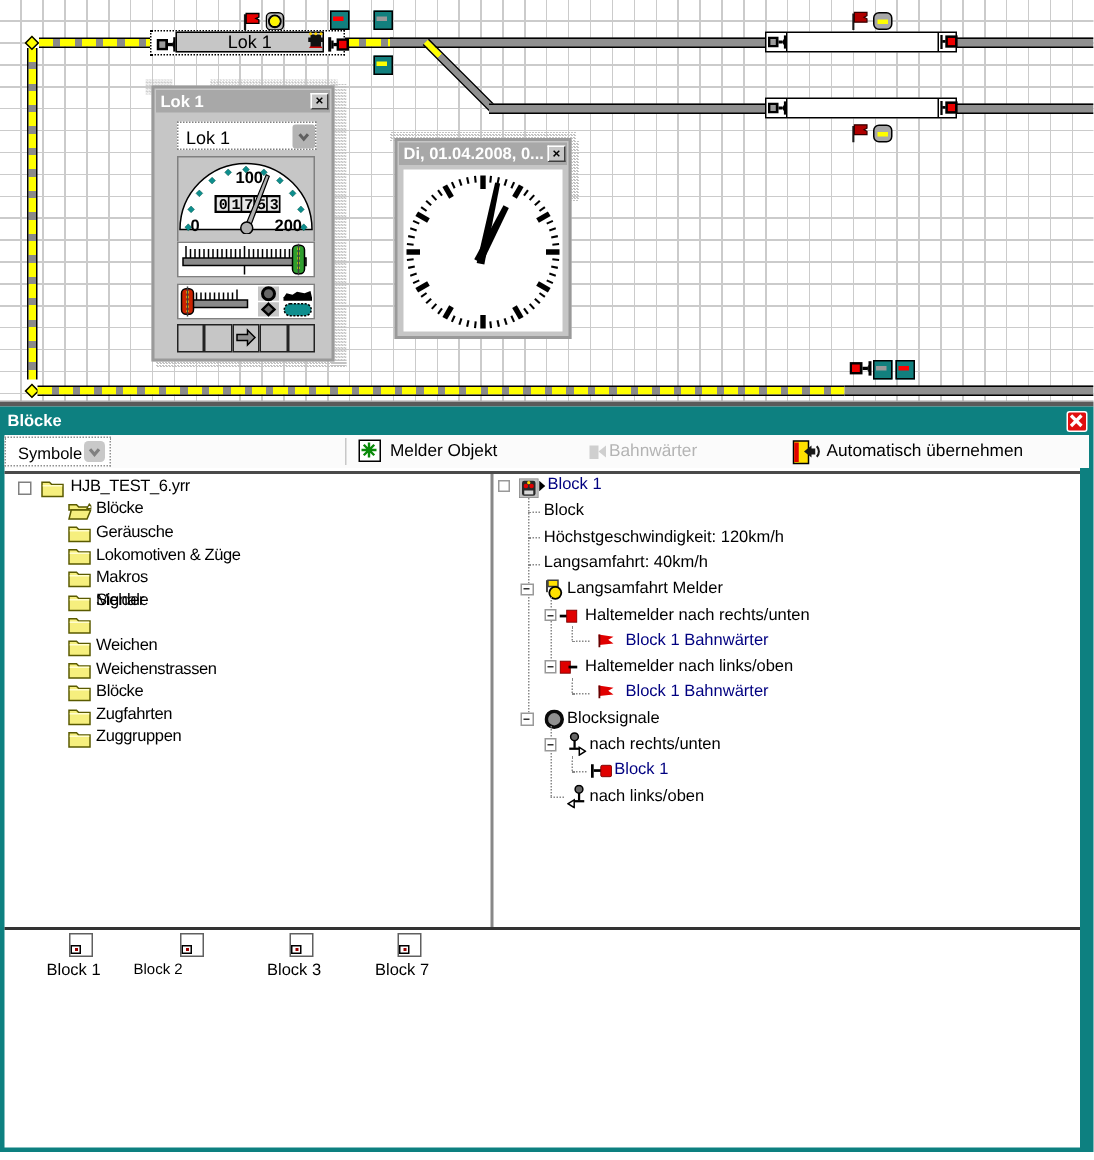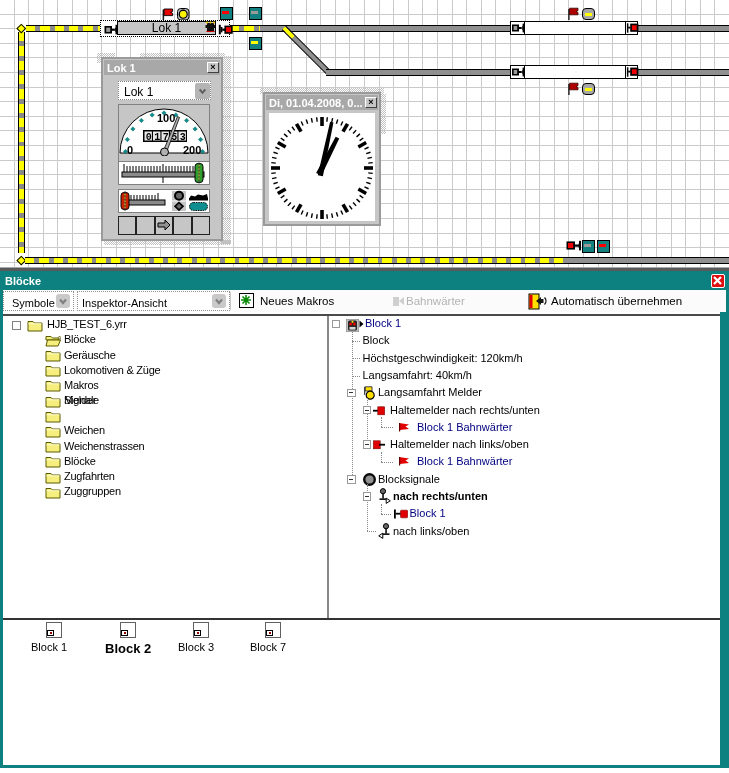--- a/index.html
+++ b/index.html
@@ -424,37 +424,29 @@
 
     <div class="abs" style="left:0px;top:1px;width:71px;height:20px;background:#fff;border:1px dotted #909090;box-sizing:border-box;">
       <span class="abs" style="left:8px;top:4.5px;font-size:11px;">Symbole</span>
       <div class="abs" style="left:52px;top:2px;width:14px;height:14px;background:#c9c9c9;border-radius:3px;">
         <svg width="14" height="14" viewBox="0 0 14 14">
             <path d="M4 5.5 L7 9 L10 5.5" fill="none" stroke="#808080" stroke-width="2.2"></path>
           </svg>
       </div>
     </div>
 
-    <div class="abs" style="left:74px;top:1px;width:153px;height:20px;background:#fff;border:1px dotted #909090;box-sizing:border-box;">
-      <span class="abs" style="left:4px;top:4.5px;font-size:11px;">Inspektor-Ansicht</span>
-      <div class="abs" style="left:134px;top:2px;width:14px;height:14px;background:#c9c9c9;border-radius:3px;">
-        <svg width="14" height="14" viewBox="0 0 14 14">
-            <path d="M4 5.5 L7 9 L10 5.5" fill="none" stroke="#808080" stroke-width="2.2"></path>
-          </svg>
-      </div>
-    </div>
 
     <div class="abs" style="left:227px;top:2px;width:1px;height:18px;background:#c8c8c8;"></div>
 
     <div class="abs" style="left:236px;top:3px;width:15px;height:15px;background:#fff;border:1.5px solid #000;box-sizing:border-box;">
       <svg width="12" height="12" viewBox="0 0 12 12">
           <path d="M6 1 V11 M1 6 H11 M2.5 2.5 L9.5 9.5 M9.5 2.5 L2.5 9.5" stroke="#0a8a0a" stroke-width="1.6"></path>
         </svg>
     </div>
-    <span class="abs" style="left:257px;top:4.5px;">Neues Makros</span>
+    <span class="abs" style="left:257px;top:4.5px;">Melder Objekt</span>
 
     <svg class="abs" style="left:389px;top:4px;" width="15" height="14" viewBox="0 0 15 14">
       <rect x="1" y="3" width="6" height="9" fill="#cfcfcf"></rect>
       <path d="M7 7 L12 3 V11 Z" fill="#cfcfcf"></path>
     </svg>
     <span class="abs" style="left:403px;top:5px;color:#b4b4b4;">Bahnwärter</span>
 
     <svg class="abs" style="left:525px;top:3px;" width="20" height="17" viewBox="0 0 20 17">
       <rect x="1" y="1" width="10" height="15" fill="#ffe000" stroke="#000" stroke-width="1"></rect>
       <rect x="1.5" y="2" width="3" height="13" fill="#e00000"></rect>
@@ -633,21 +625,21 @@
 
     <div class="abs" style="left:33.7px;top:180.3px;width:8.6px;height:8.6px;border:1px solid #999;background:#fff;box-sizing:border-box;">
           <div class="abs" style="left:1.3px;top:2.8px;width:4px;height:1px;background:#333;"></div>
         </div>
     <svg class="abs" style="left:49px;top:176.0px;" width="13" height="16" viewBox="0 0 13 16">
           <circle cx="5" cy="3.2" r="2.6" fill="#666" stroke="#000" stroke-width="1"></circle>
           <rect x="4.3" y="5.6" width="1.5" height="5" fill="#000"></rect>
           <rect x="1.5" y="10.4" width="7.5" height="1.5" fill="#000"></rect>
           <path d="M8.2 10.2 L12.3 12.8 L8.2 15.4 Z" fill="#fff" stroke="#000" stroke-width="1"></path>
         </svg>
-    <span class="abs" style="left:64px;top:178.0px;color:#000;white-space:nowrap;font-weight:bold;">nach rechts/unten</span>
+    <span class="abs" style="left:64px;top:178.0px;color:#000;white-space:nowrap;">nach rechts/unten</span>
 
     <div class="abs" style="left:52px;top:191.6px;width:1px;height:10.3px;border-left:1px dotted #888;"></div>
     <div class="abs" style="left:52px;top:201.9px;width:10px;height:1px;border-top:1px dotted #888;"></div>
     <svg class="abs" style="left:65px;top:197.1px;" width="14" height="10" viewBox="0 0 14 10">
           <rect x="0" y="0.5" width="1.8" height="9" fill="#000"></rect>
           <rect x="1.8" y="3.8" width="5" height="1.8" fill="#000"></rect>
           <rect x="6.5" y="1.2" width="7.2" height="7.6" rx="1" fill="#e00000" stroke="#700" stroke-width="0.6"></rect>
         </svg>
     <span class="abs" style="left:80.5px;top:195.3px;color:#000080;white-space:nowrap;">Block 1</span>
 
@@ -668,21 +660,21 @@
             <div class="abs" style="left:1.5px;top:1.5px;width:2px;height:2px;background:#900;"></div>
           </div>
         </div>
     <span class="abs" style="left:28px;top:23px;font-size:11px;">Block 1</span>
 
     <div class="abs" style="left:117px;top:4px;width:16px;height:16px;border:1.5px solid #606060;background:#fff;box-sizing:border-box;">
           <div class="abs" style="left:0px;top:6.5px;width:6.5px;height:6.5px;border:1.5px solid #000;background:#fff;box-sizing:border-box;">
             <div class="abs" style="left:1.5px;top:1.5px;width:2px;height:2px;background:#900;"></div>
           </div>
         </div>
-    <span class="abs" style="left:102px;top:23px;font-size:13px;font-weight:bold;">Block 2</span>
+    <span class="abs" style="left:86px;top:23px;font-size:10px;">Block 2</span>
 
     <div class="abs" style="left:190px;top:4px;width:16px;height:16px;border:1.5px solid #606060;background:#fff;box-sizing:border-box;">
           <div class="abs" style="left:0px;top:6.5px;width:6.5px;height:6.5px;border:1.5px solid #000;background:#fff;box-sizing:border-box;">
             <div class="abs" style="left:1.5px;top:1.5px;width:2px;height:2px;background:#900;"></div>
           </div>
         </div>
     <span class="abs" style="left:175px;top:23px;font-size:11px;">Block 3</span>
 
     <div class="abs" style="left:262px;top:4px;width:16px;height:16px;border:1.5px solid #606060;background:#fff;box-sizing:border-box;">
           <div class="abs" style="left:0px;top:6.5px;width:6.5px;height:6.5px;border:1.5px solid #000;background:#fff;box-sizing:border-box;">

